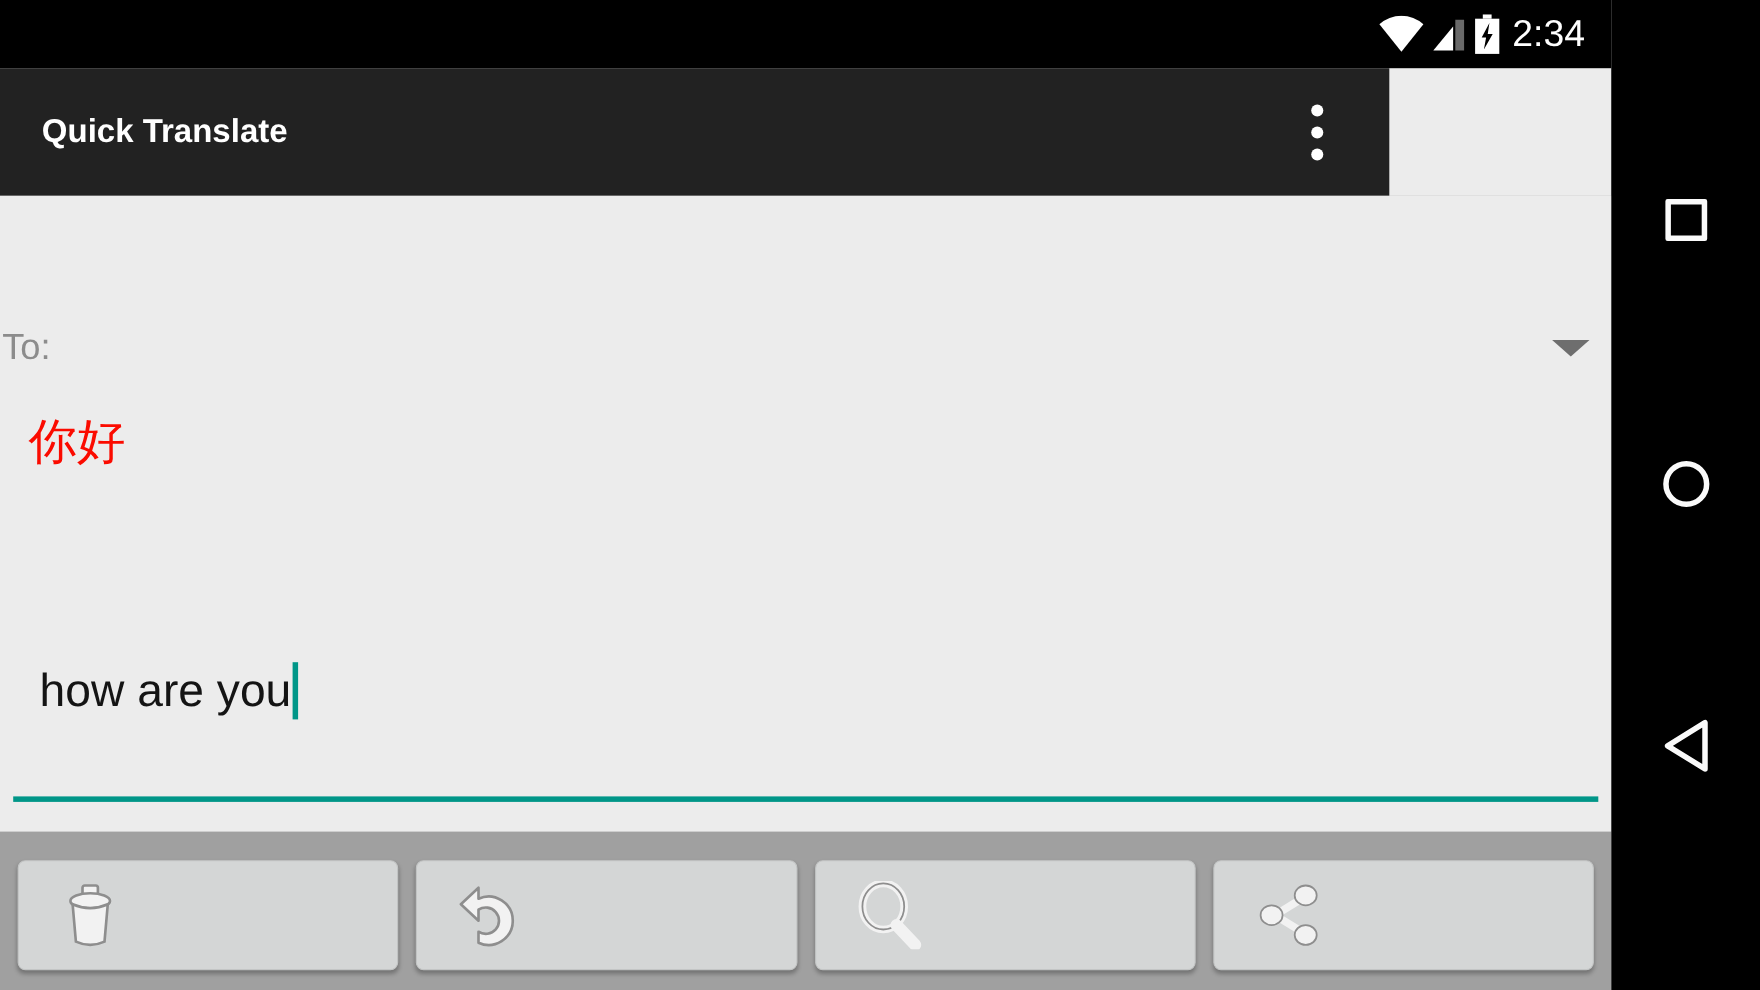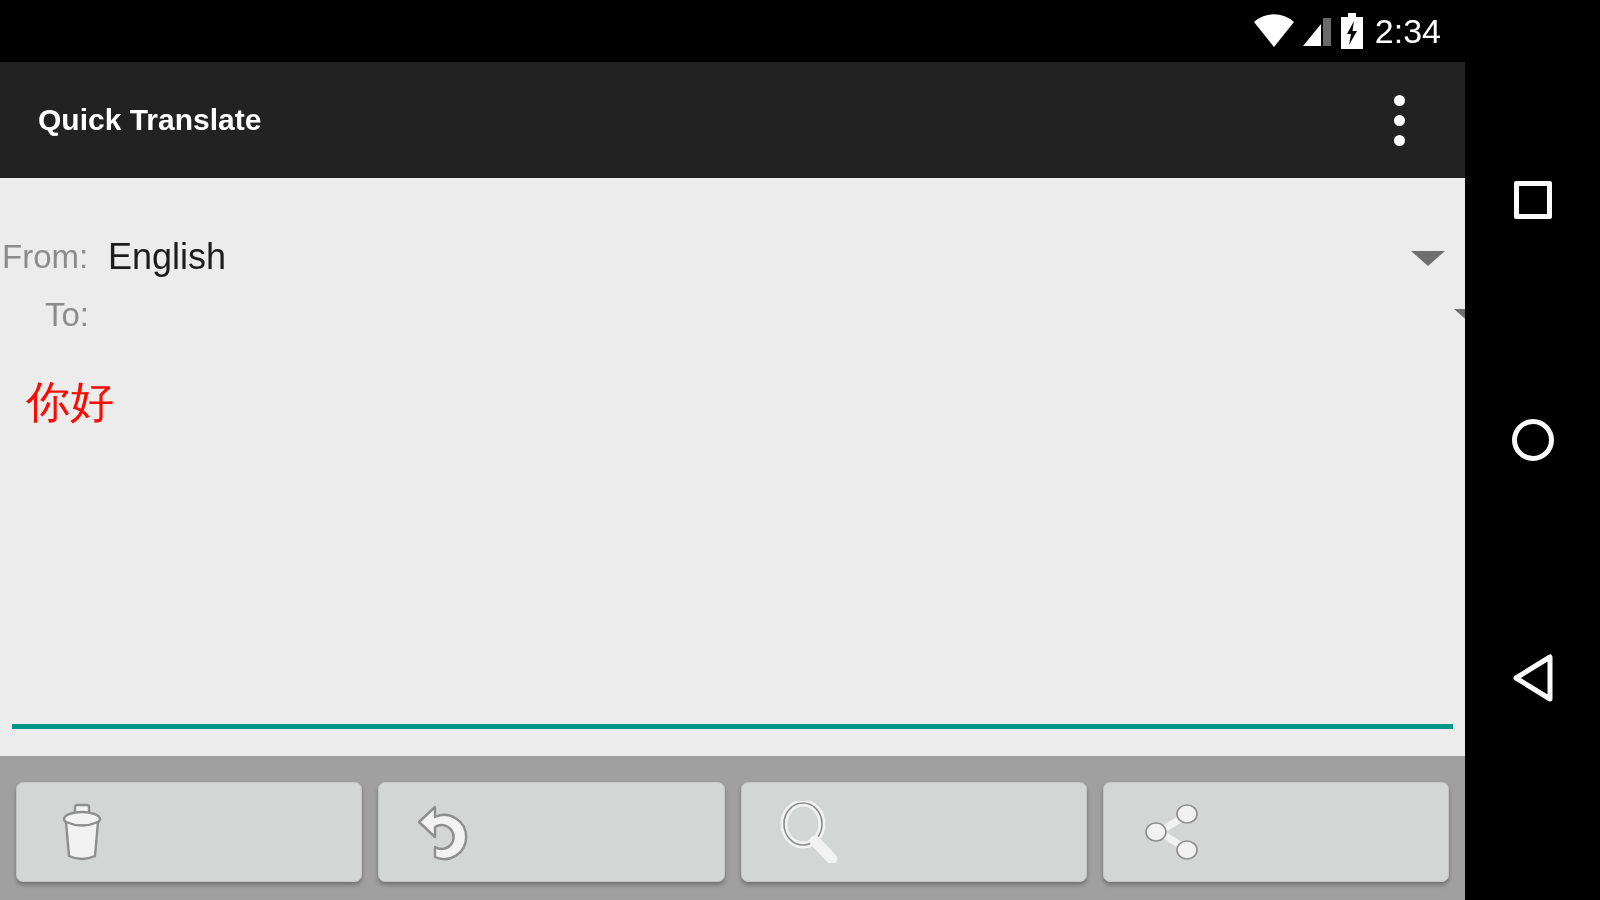--- a/index.html
+++ b/index.html
@@ -29,21 +29,21 @@
   .wifi-glyph { display:block; }
   .sig-glyph  { display:block; }
   .batt-glyph { display:block; }
   #clock {
     color:#fff; font-size:34px; font-weight:400;
     letter-spacing:0px; line-height:1; margin-left:4px;
   }
 
   
   #app-bar {
-    position:absolute; left:0; top:62px; width:1465px; height:116px;
+    position:absolute; left:0; top:62px; width:1263px; height:116px;
     background:#222222;
   }
   #app-title {
     position:absolute; left:38px; top:0; height:116px;
     display:flex; align-items:center;
     color:#fff; font-size:30px; font-weight:bold;
   }
   #overflow-menu {
     position:absolute; right:36px; top:0; height:116px; width:60px;
     display:flex; flex-direction:column; align-items:center;
@@ -58,21 +58,21 @@
   }
 
   
   #content {
     position:absolute; left:0; top:178px; width:1465px; height:578px;
     background:#ececec;
   }
 
   .lang-row { position:absolute; left:0; width:1465px; height:58px; }
   #from-row { top:50px; }
-  #to-row   { top:108px;margin-left:43px; }
+  #to-row   { top:108px; }
 
   .lang-label {
     position:absolute; left:2px; top:0; height:58px;
     display:flex; align-items:center;
     color:#8c8c8c; font-size:33px;
   }
   .lang-value {
     position:absolute; left:108px; top:0; height:58px;
     display:flex; align-items:center;
     color:#1c1c1c; font-size:36px;
@@ -185,34 +185,33 @@
       <div id="overflow-menu">
         <span class="dot"></span>
         <span class="dot"></span>
         <span class="dot"></span>
       </div>
     </div>
     <div id="appbar-shadow"></div>
 
     <div id="content">
 
-      <div class="lang-row" id="from-row">
-        <div class="lang-label">From:</div>
-        <div class="lang-value">English</div>
-        <div class="spinner-arrow"></div>
-      </div>
 
       <div class="lang-row" id="to-row">
         <div class="lang-label">To:</div>
         <div class="spinner-arrow"></div>
       </div>
 
       <div id="translated-text">你好</div>
 
       <div id="input-wrap">
+        <div id="input-text">
+          <span>how are you</span>
+          <span id="caret"></span>
+        </div>
         <div id="input-underline"></div>
       </div>
     </div>
 
     <div id="toolbar">
       <div id="toolbar-inner">
 
         <div class="tool-btn">
           <svg width="54" height="60" viewBox="0 0 54 60">
             <g fill="#f2f2f2" stroke="#8e8e8e" stroke-width="2.4">

